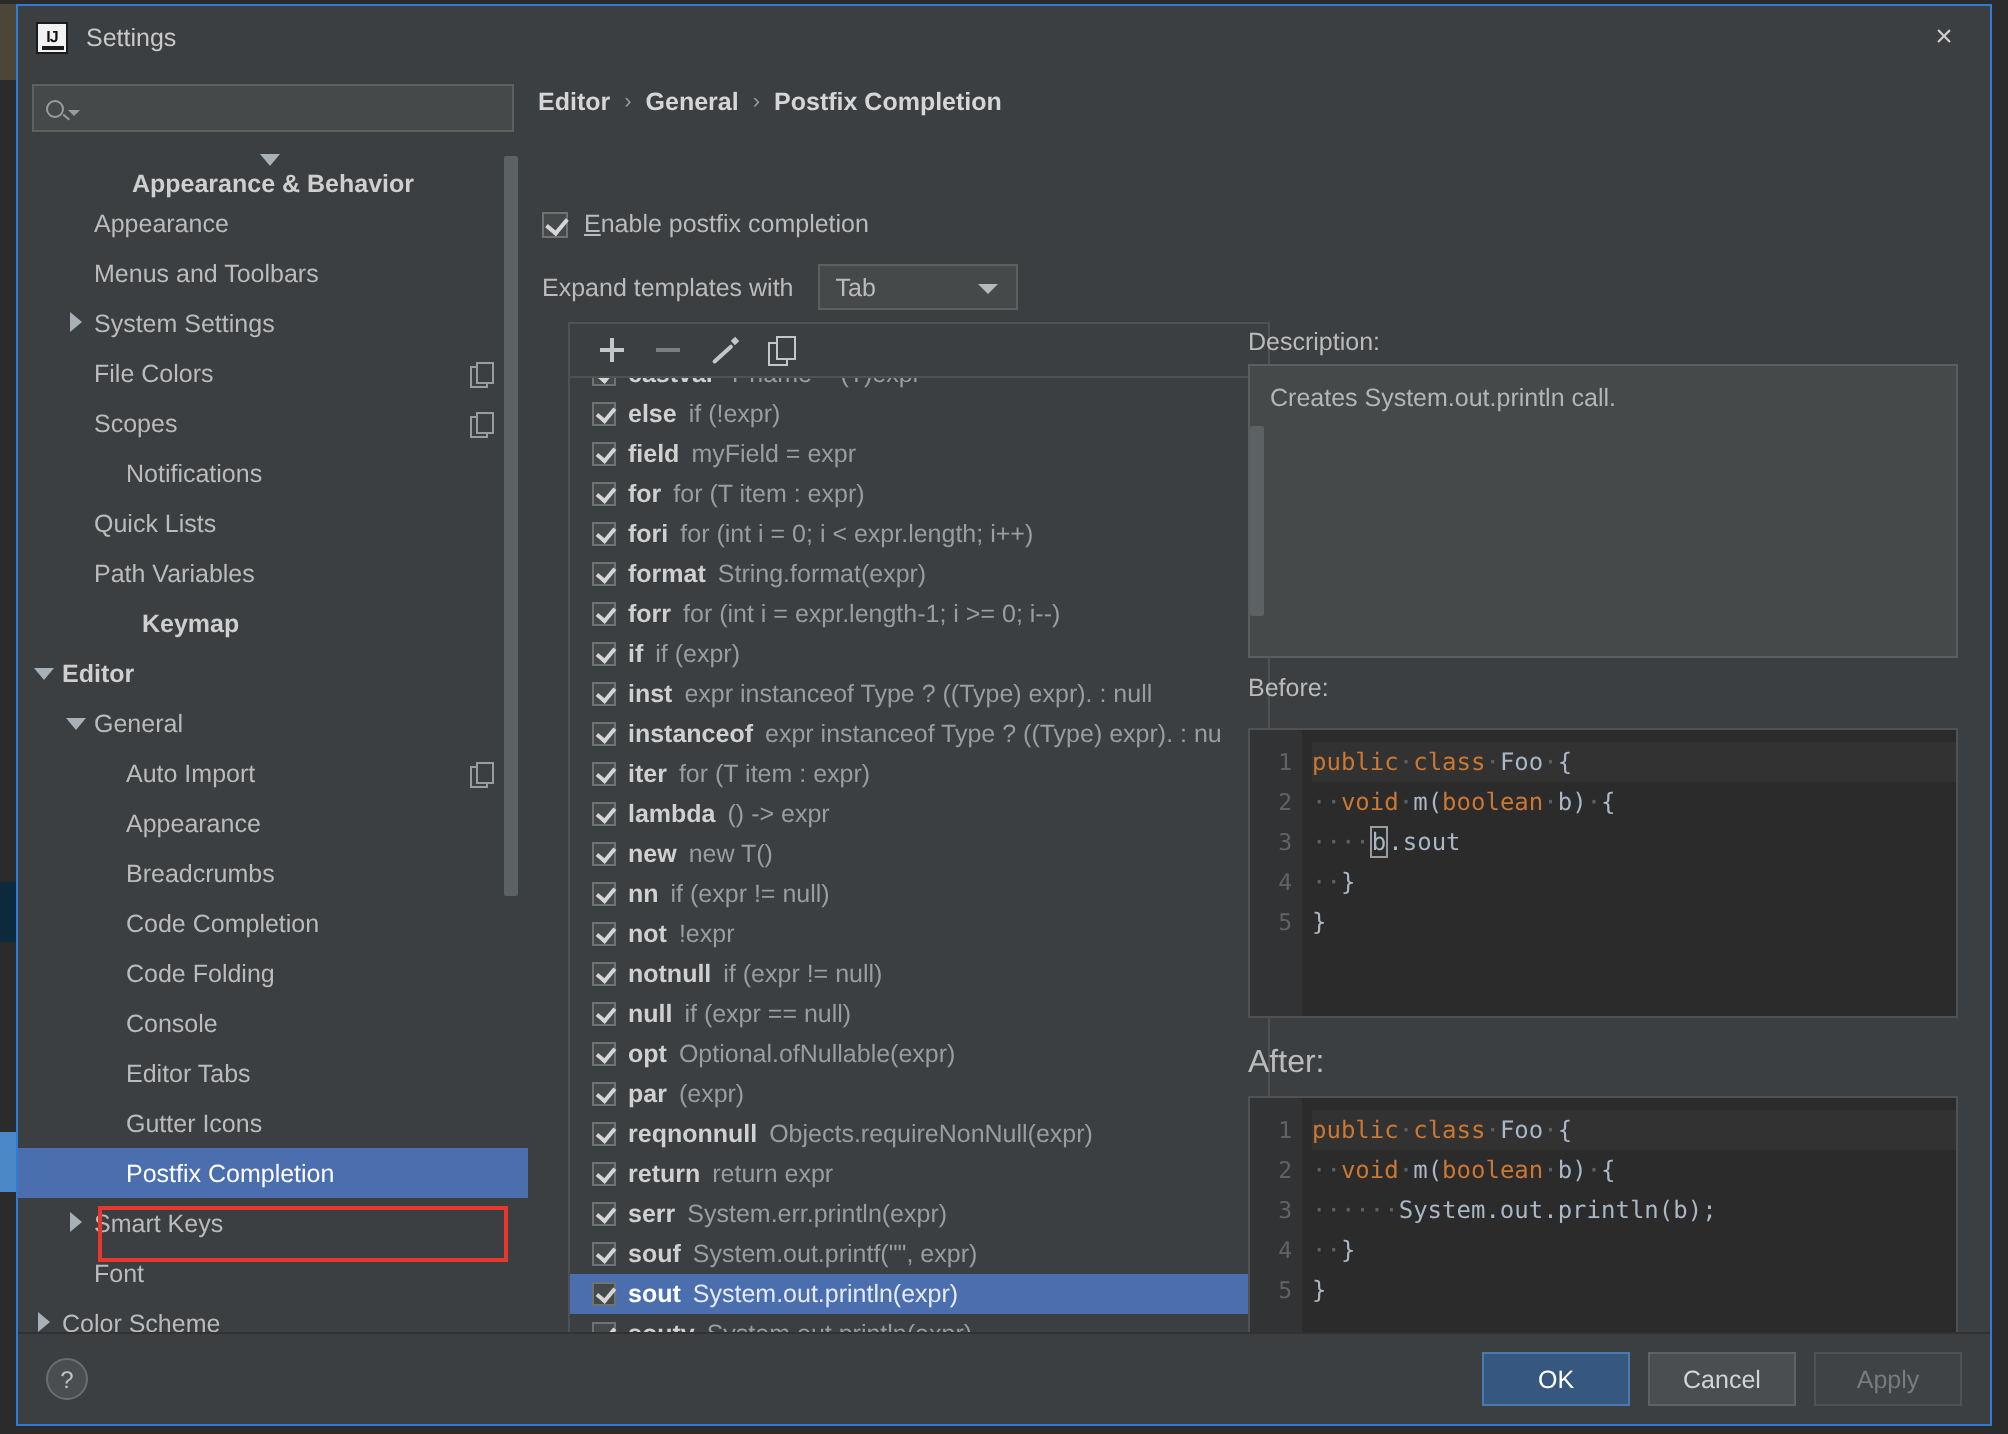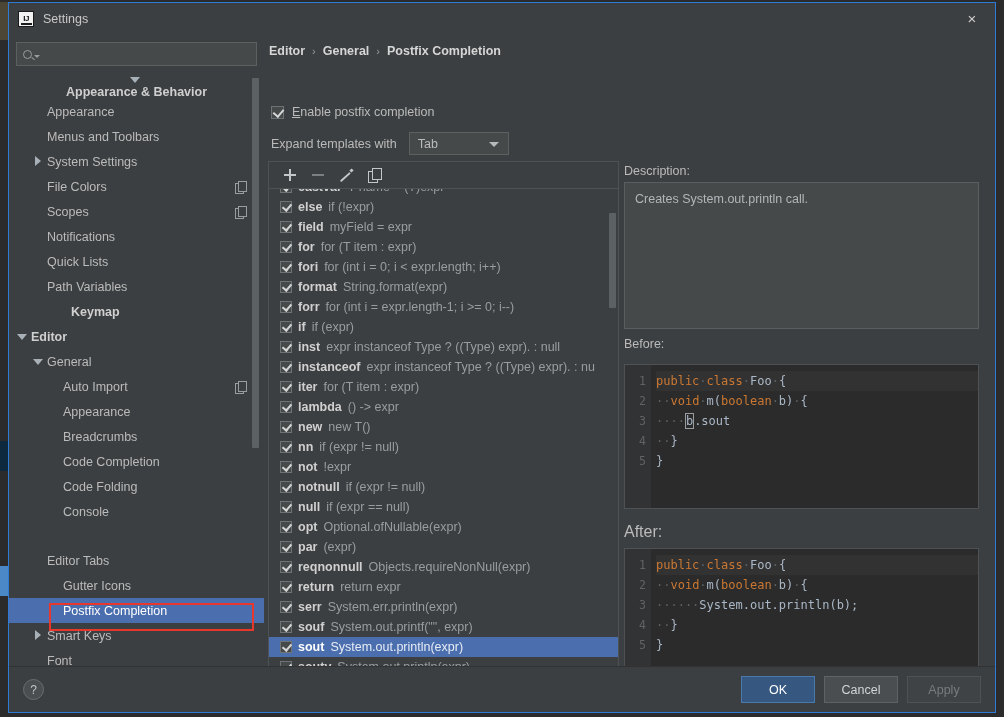--- a/index.html
+++ b/index.html
@@ -140,21 +140,21 @@
     border:1px solid #5e6060; display:flex; align-items:center;
     padding-left:8px; position:relative; color:#bbbbbb; font-size:12.5px;
   }
   #expand-select .dd{
     position:absolute; right:9px; top:9px;
     border-left:5px solid transparent;border-right:5px solid transparent;border-top:5px solid #b6babd;
   }
 
   
   #list-panel{
-    position:absolute; left:4px; top:127px; width:351px; height:527px;
+    position:absolute; left:20px; top:127px; width:351px; height:527px;
     border:1px solid #4e5254; background:#3c3f41;
   }
   #list-toolbar{
     height:27px; border-bottom:1px solid #4e5254;
     display:flex; align-items:center; gap:0px; padding-left:7px;
   }
   .tbtn{ width:28px;height:24px; display:flex;align-items:center;justify-content:center; position:relative;}
   .plus:before{content:"";position:absolute;left:8px;top:11px;width:12px;height:2px;background:#c3c7c9;}
   .plus:after {content:"";position:absolute;left:13px;top:6px;width:2px;height:12px;background:#c3c7c9;}
   .minus:before{content:"";position:absolute;left:8px;top:11px;width:12px;height:2px;background:#7b7f81;}
@@ -302,21 +302,21 @@
               <div class="tnode" style="padding-left: 24px;">
                 <span class="arrow"></span>
                 <span class="tlabel">File Colors</span>
                 <span class="copy-ico"></span>
               </div>
               <div class="tnode" style="padding-left: 24px;">
                 <span class="arrow"></span>
                 <span class="tlabel">Scopes</span>
                 <span class="copy-ico"></span>
               </div>
-              <div class="tnode" style="padding-left: 24px;">
+              <div class="tnode" style="padding-left: 40px;">
                 <span class="arrow"></span>
                 <span class="tlabel">Notifications</span>
               </div>
               <div class="tnode" style="padding-left: 24px;">
                 <span class="arrow"></span>
                 <span class="tlabel">Quick Lists</span>
               </div>
               <div class="tnode" style="padding-left: 24px;">
                 <span class="arrow"></span>
                 <span class="tlabel">Path Variables</span>
@@ -351,21 +351,21 @@
                 <span class="tlabel">Code Completion</span>
               </div>
               <div class="tnode" style="padding-left: 40px;">
                 <span class="arrow"></span>
                 <span class="tlabel">Code Folding</span>
               </div>
               <div class="tnode" style="padding-left: 40px;">
                 <span class="arrow"></span>
                 <span class="tlabel">Console</span>
               </div>
-              <div class="tnode" style="padding-left: 24px; margin-top: 24px;">
+              <div class="tnode" style="padding-left: 40px;">
                 <span class="arrow"></span>
                 <span class="tlabel">Editor Tabs</span>
               </div>
               <div class="tnode" style="padding-left: 40px;">
                 <span class="arrow"></span>
                 <span class="tlabel">Gutter Icons</span>
               </div>
               <div class="tnode selected" style="padding-left: 40px;">
                 <span class="arrow"></span>
                 <span class="tlabel">Postfix Completion</span>

